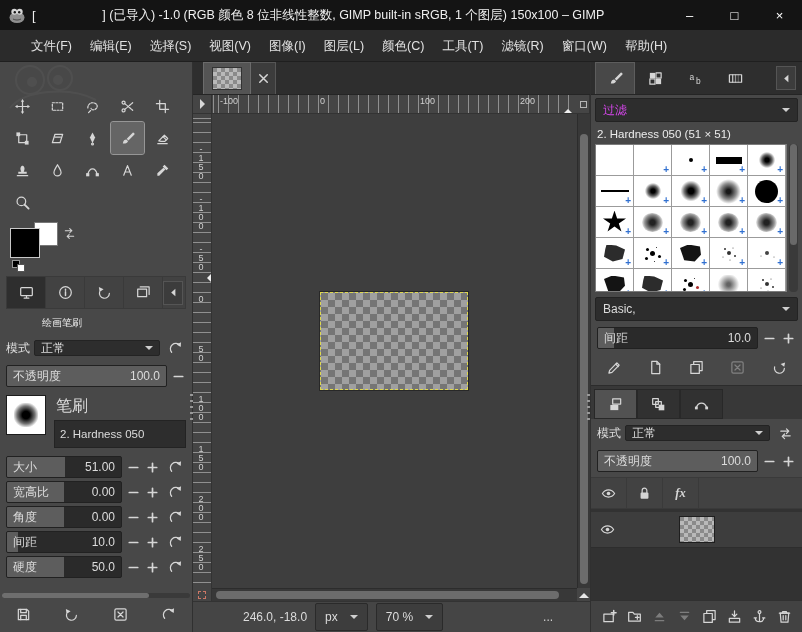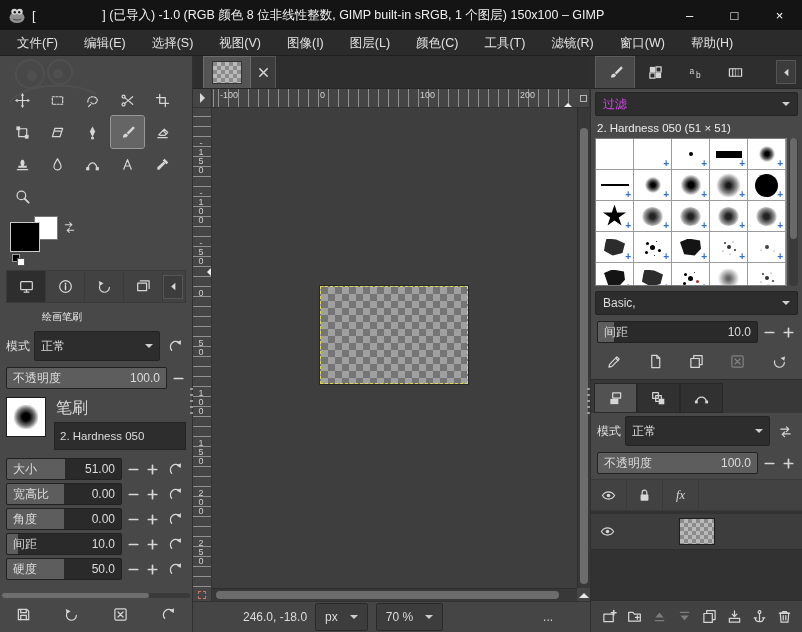--- a/index.html
+++ b/index.html
@@ -8,21 +8,21 @@
 
 
 .titlebar{height:30px;background:#141414;display:flex;align-items:center;color:#eee;flex:0 0 auto;}
 .tb-icon{margin:0 6px 0 8px;display:flex;align-items:center;}
 .title-prefix{margin-right:4px;font-size:13px;}
 .tb-title{flex:1;text-align:center;white-space:nowrap;overflow:hidden;font-size:12.5px;color:#f0f0f0;}
 .winbtns{display:flex;height:100%;}
 .winbtn{width:45px;display:flex;align-items:center;justify-content:center;font-size:13px;color:#fff;cursor:default;}
 
 
-.menubar{height:26px;background:#2b2b2b;display:flex;align-items:center;padding-left:8px;border-bottom:1px solid #1f1f1f;gap:8px;}
+.menubar{height:32px;background:#2b2b2b;display:flex;align-items:center;padding-left:22px;border-bottom:1px solid #1f1f1f;}
 .menu-item{padding:0 9px;line-height:26px;font-size:12.5px;color:#e2e2e2;}
 
 
 .main{flex:1;display:flex;min-height:0;position:relative;}
 .grip{position:absolute;width:5px;height:30px;top:330px;background-image:radial-gradient(circle,#9a9a9a 1.1px,transparent 1.5px);background-size:5px 6px;z-index:6;}
 .grip.left{left:189px;}
 .grip.right{left:586px;}
 
 
 .toolbox{width:193px;background:#484848;border-right:1px solid #303030;display:flex;flex-direction:column;position:relative;}
@@ -39,21 +39,21 @@
 .swap{position:absolute;left:52px;top:4px;}
 .opt-tabs{display:flex;align-items:center;margin:4px 6px 0 6px;border:1px solid #3a3a3a;background:#424242;height:33px;flex:0 0 auto;}
 .opt-tab{width:40px;height:31px;display:flex;align-items:center;justify-content:center;border-right:1px solid #3a3a3a;}
 .opt-tab.active{background:#2e2e2e;}
 .dock-menu{margin-left:auto;width:20px;height:24px;display:flex;align-items:center;justify-content:center;border:1px solid #555;background:#3c3c3c;margin-right:2px;}
 .panel-title{padding:7px 8px 4px;font-size:10px;color:#ededed;margin-left:34px;}
 
 
 .row{display:flex;align-items:center;margin:3px 6px;gap:4px;flex:0 0 auto;}
 .lbl{font-size:12px;white-space:nowrap;}
-.combo{flex:1;height:30px;background:#2d2d2d;border:1px solid #232323;border-radius:2px;display:flex;align-items:center;padding:0 6px;min-width:0;}
+.combo{flex:1;height:16px;background:#2d2d2d;border:1px solid #232323;border-radius:2px;display:flex;align-items:center;padding:0 6px;min-width:0;}
 .caret{margin-left:auto;width:0;height:0;border:4px solid transparent;border-top-color:#cfcfcf;transform:translateY(2px);flex:0 0 auto;}
 .icon-btn{width:22px;height:22px;display:flex;align-items:center;justify-content:center;border-radius:2px;flex:0 0 auto;}
 .sq-btn{width:15px;height:22px;display:flex;align-items:center;justify-content:center;flex:0 0 auto;}
 .spinscale{position:relative;flex:1;height:22px;background:#2a2a2a;border:1px solid #212121;border-radius:2px;overflow:hidden;display:flex;align-items:center;min-width:0;}
 .ss-fill{position:absolute;left:0;top:0;bottom:0;background:#5d5d5d;}
 .ss-label{position:relative;padding-left:6px;font-size:12px;white-space:nowrap;}
 .ss-val{position:relative;margin-left:auto;padding-right:6px;font-size:12px;}
 .brush-row{display:flex;margin:5px 6px;gap:8px;flex:0 0 auto;}
 .brush-thumb{width:40px;height:40px;background:#fff;border:1px solid #1d1d1d;display:flex;align-items:center;justify-content:center;}
 .brush-thumb .dot{width:24px;height:24px;background:radial-gradient(circle,#000 22%,rgba(0,0,0,.55) 52%,transparent 76%);}
@@ -124,21 +124,21 @@
 .bcell{position:relative;background:#fff;border-right:1px solid #9b9b9b;border-bottom:1px solid #9b9b9b;display:flex;align-items:center;justify-content:center;}
 .plus-mark{position:absolute;right:2px;bottom:0;color:#2f6fd0;font-size:10px;font-weight:bold;line-height:1;}
 .bscroll{width:9px;margin-left:2px;background:#3a3a3a;border-radius:4px;position:relative;}
 .bscroll .thumb{position:absolute;top:0;height:68%;left:1px;right:1px;background:#696969;border-radius:4px;}
 .actions-row{display:flex;align-items:center;justify-content:space-between;padding:4px 12px;flex:0 0 auto;}
 .disabled{opacity:.4;}
 .ltabs{display:flex;align-items:flex-end;height:34px;background:#383838;border-top:1px solid #2c2c2c;padding-left:3px;margin-top:3px;flex:0 0 auto;}
 .ltab{width:43px;height:30px;display:flex;align-items:center;justify-content:center;background:#313131;border:1px solid #282828;}
 .ltab.active{background:#525252;}
 .lock-row{display:flex;margin-top:2px;border-top:1px solid #3a3a3a;border-bottom:1px solid #3a3a3a;background:#424242;flex:0 0 auto;}
-.lock-cell{flex:0 0 36px;height:30px;display:flex;align-items:center;justify-content:center;border-right:1px solid #3a3a3a;}
+.lock-cell{flex:0 0 36px;height:30px;display:flex;align-items:center;justify-content:center;border-right:1px solid #3a3a3a;font-weight:bold;}
 .fx-glyph{font-style:italic;font-size:12.5px;color:#d6d6d6;font-family:"Liberation Serif","DejaVu Serif",serif;}
 .layer-list{flex:1;background:#323232;padding-top:3px;min-height:0;}
 .layer-row{height:36px;display:flex;align-items:center;background:#3d3d3d;border-bottom:1px solid #2d2d2d;}
 .layer-eye{width:32px;display:flex;justify-content:center;}
 .layer-thumb{width:36px;height:27px;margin-left:56px;border:1px solid #1e1e1e;}
 .dock-bottom{height:32px;display:flex;align-items:center;justify-content:space-between;padding:0 7px;background:#424242;border-top:1px solid #303030;flex:0 0 auto;}
 
 
 .sh-dot-tiny{width:4px;height:4px;background:#000;border-radius:50%;}
 .sh-bar-thick{width:26px;height:7px;background:#000;}

